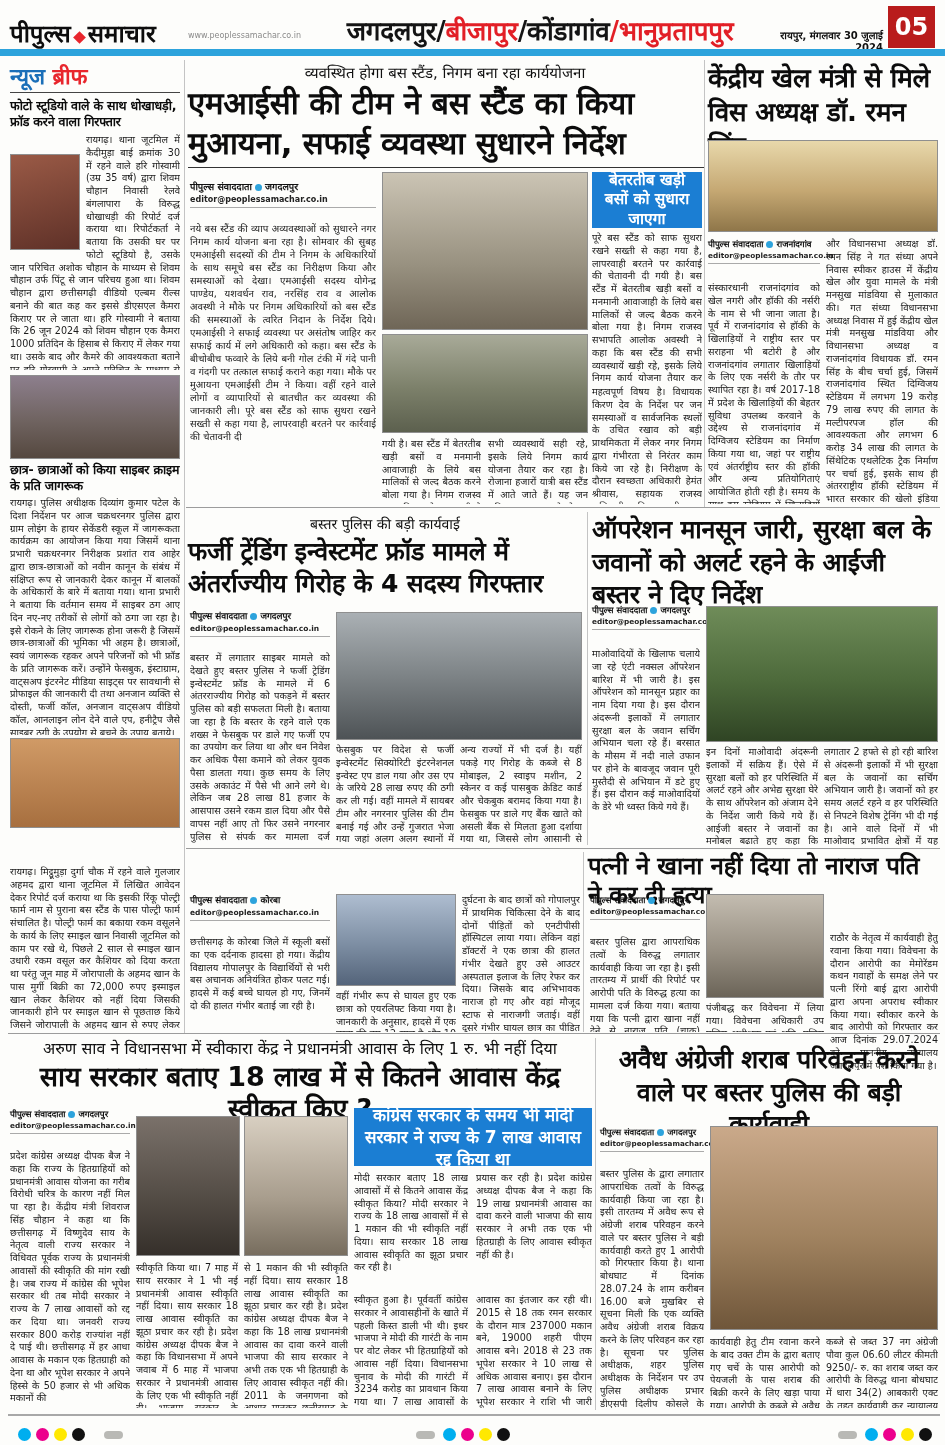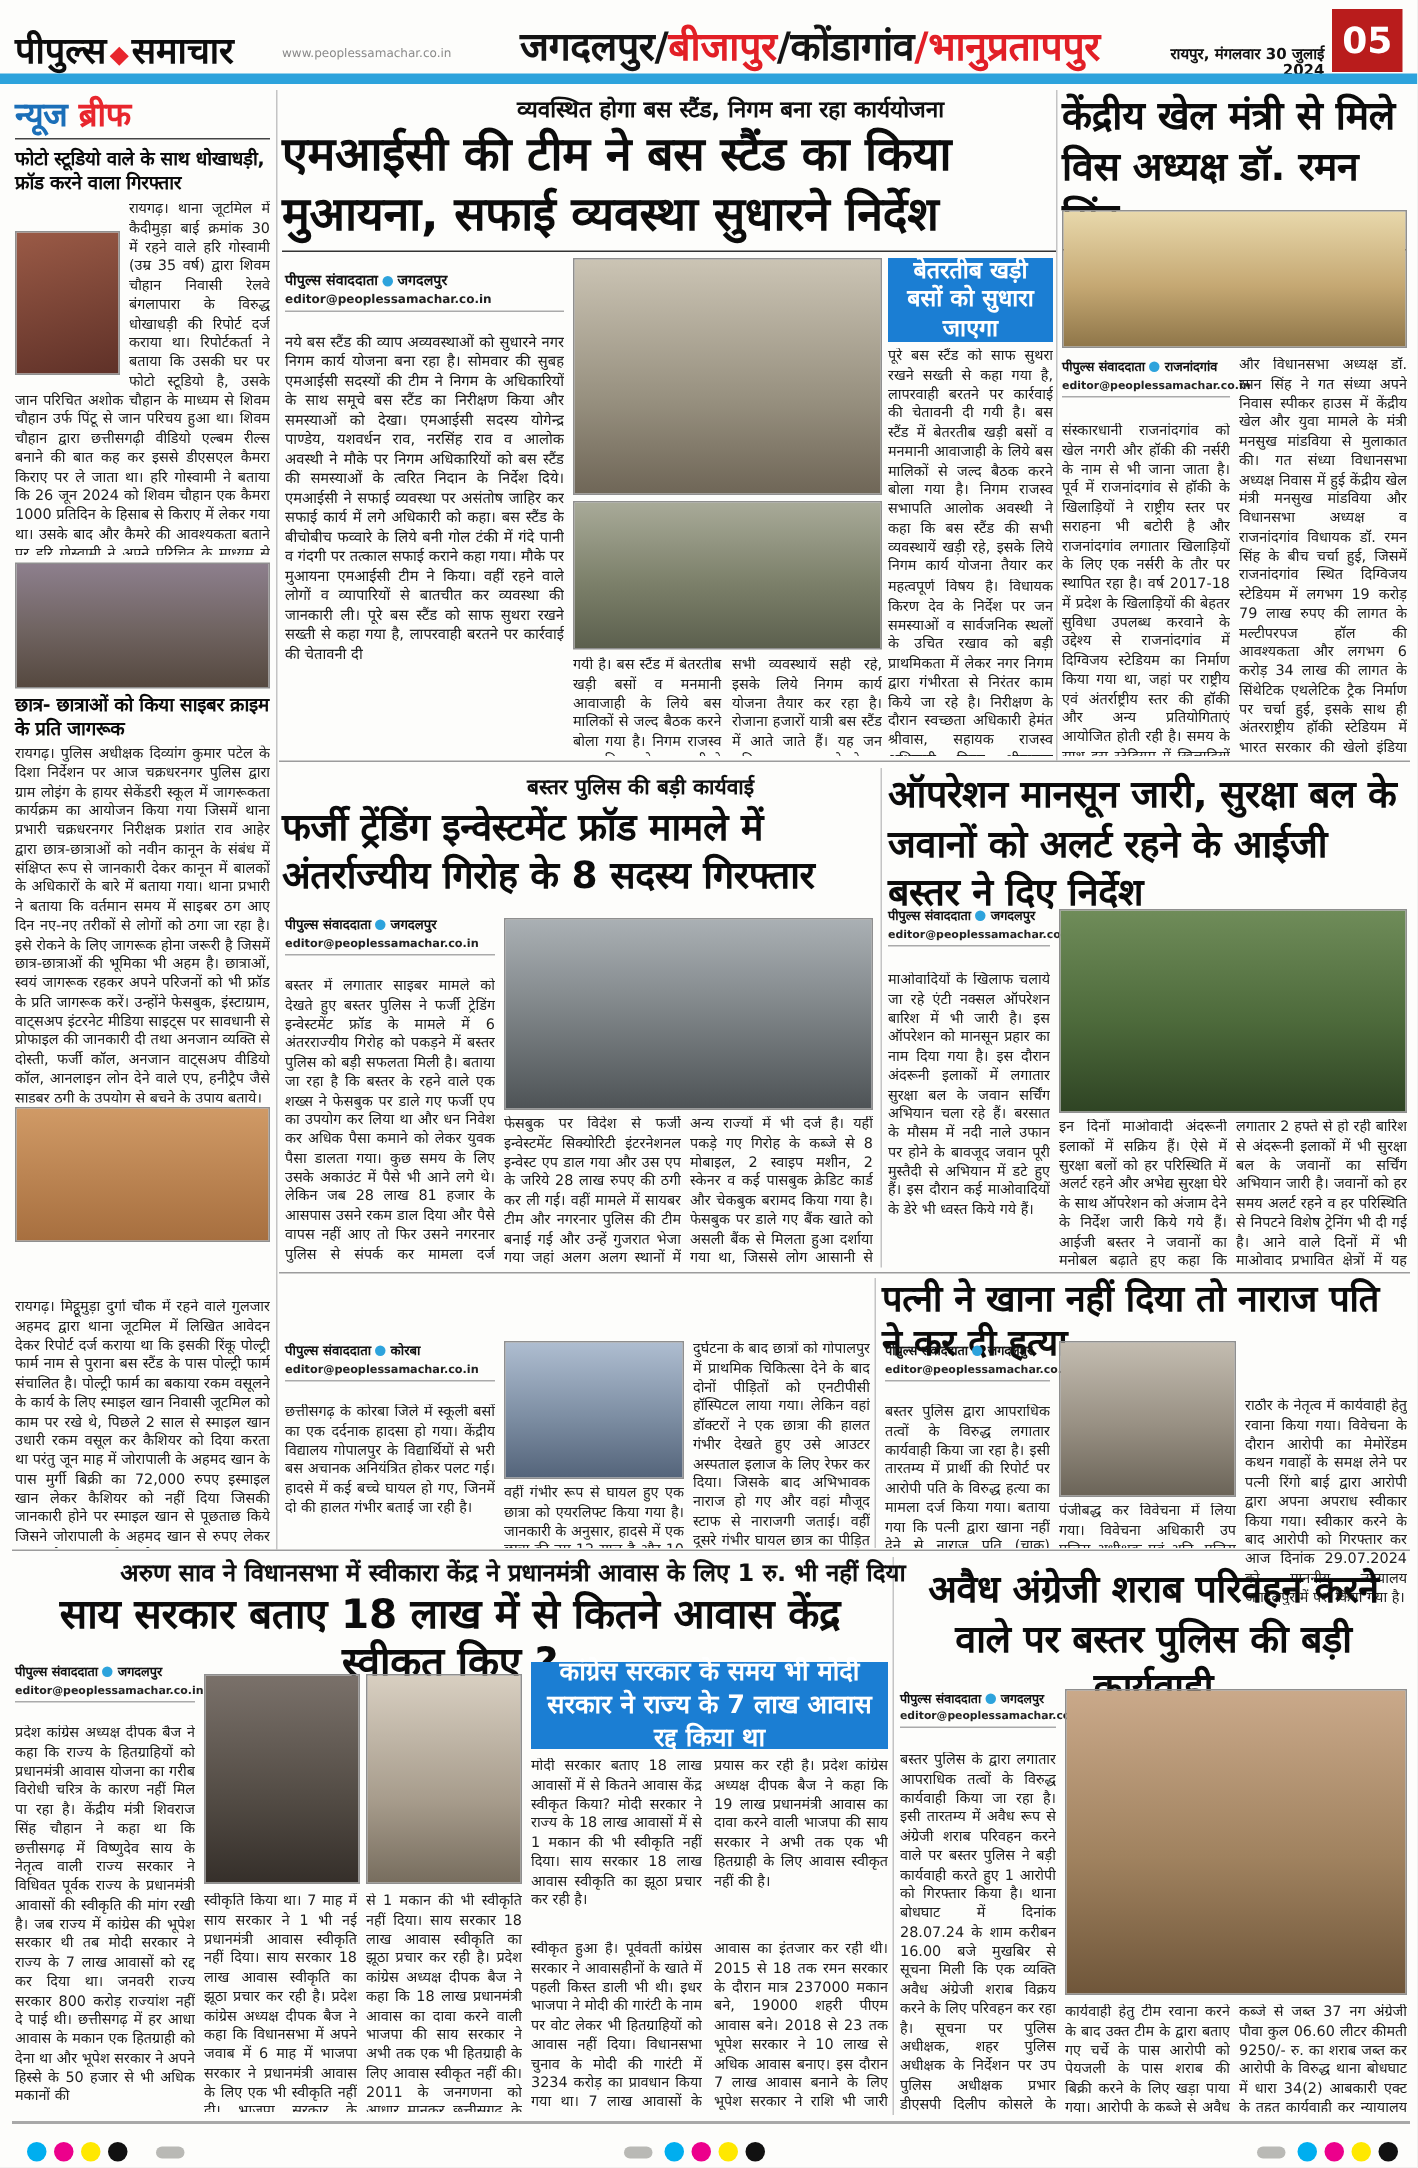--- a/index.html
+++ b/index.html
@@ -1,21 +1,21 @@
 <!DOCTYPE html>
 <html><head>
 <meta charset="utf-8">
 <style>
   html,body{margin:0;padding:0;background:#e8e8e8;}
   .page{position:relative;width:945px;height:1445px;background:#fdfdfb;margin:0 auto;
         font-family:"DejaVu Sans","Liberation Sans",sans-serif;overflow:hidden;}
   .abs{position:absolute;}
   .just{font-size:9.6px;line-height:1.33;text-align:justify;color:#1c1c1c;overflow:hidden;}
   .hl{font-weight:bold;color:#0c0c0c;letter-spacing:-0.2px;}
-  .kick{font-weight:bold;color:#101010;text-align:center;padding-left:42px;}
+  .kick{font-weight:normal;color:#101010;text-align:center;}
   .vrule{position:absolute;width:1px;background:#c4c4c4;}
   .hrule{position:absolute;height:1px;background:#9c9c9c;}
   .photo{position:absolute;border:1px solid #8f8f8f;box-sizing:border-box;}
   .byline{border-bottom:1px solid #aaa;padding-bottom:3px;}
   .byl-top{font-size:9.5px;font-weight:bold;color:#111;}
   .byl-dot{display:inline-block;width:7px;height:7px;border-radius:50%;background:#2da3dc;vertical-align:middle;margin:0 3px;}
   .byl-mail{font-size:8px;font-weight:bold;color:#222;margin-top:2px;}
   .inset-title{background:#1b7ed3;color:#fff;font-weight:bold;text-align:center;
                display:flex;align-items:center;justify-content:center;box-sizing:border-box;padding:4px;}
   .logo{font-family:"Liberation Serif","DejaVu Serif",serif;font-weight:bold;color:#0d0d0d;}
@@ -83,21 +83,21 @@
   <div class="abs hl" style="left:708px;top:62px;width:230px;font-size:26px;line-height:1.3;border-bottom:1px solid #333;padding-bottom:3px;">केंद्रीय खेल मंत्री से मिले विस अध्यक्ष डॉ. रमन सिंह</div>
   <div class="photo" style="left:708px;top:140px;width:230px;height:92px;background:linear-gradient(180deg,#e8d8ab 0%,#c5a873 55%,#8f7649 100%);"></div>
   <div class="abs byline" style="left:708px;top:238px;width:112px;">
     <div class="byl-top" style="font-size:8.5px;"><span>पीपुल्स संवाददाता</span><span class="byl-dot"></span><span>राजनांदगांव</span></div>
     <div class="byl-mail" style="font-size:7.3px;">editor@peoplessamachar.co.in</div>
   </div>
   <div class="abs just" style="left:708px;top:282px;width:112px;height:222px;">संस्कारधानी राजनांदगांव को खेल नगरी और हॉकी की नर्सरी के नाम से भी जाना जाता है। पूर्व में राजनांदगांव से हॉकी के खिलाड़ियों ने राष्ट्रीय स्तर पर सराहना भी बटोरी है और राजनांदगांव लगातार खिलाड़ियों के लिए एक नर्सरी के तौर पर स्थापित रहा है। वर्ष 2017-18 में प्रदेश के खिलाड़ियों की बेहतर सुविधा उपलब्ध करवाने के उद्देश्य से राजनांदगांव में दिग्विजय स्टेडियम का निर्माण किया गया था, जहां पर राष्ट्रीय एवं अंतर्राष्ट्रीय स्तर की हॉकी और अन्य प्रतियोगिताएं आयोजित होती रही है। समय के साथ इस स्टेडियम में खिलाड़ियों की बड़ी संख्या को देखकर कुछ आवश्यकताएं भी महसूस होने लगी है, जिस पर राजनांदगांव विधायक</div>
   <div class="abs just" style="left:826px;top:238px;width:112px;height:266px;">और विधानसभा अध्यक्ष डॉ. रमन सिंह ने गत संध्या अपने निवास स्पीकर हाउस में केंद्रीय खेल और युवा मामले के मंत्री मनसुख मांडविया से मुलाकात की। गत संध्या विधानसभा अध्यक्ष निवास में हुई केंद्रीय खेल मंत्री मनसुख मांडविया और विधानसभा अध्यक्ष व राजनांदगांव विधायक डॉ. रमन सिंह के बीच चर्चा हुई, जिसमें राजनांदगांव स्थित दिग्विजय स्टेडियम में लगभग 19 करोड़ 79 लाख रुपए की लागत के मल्टीपरपज हॉल की आवश्यकता और लगभग 6 करोड़ 34 लाख की लागत के सिंथेटिक एथलेटिक ट्रैक निर्माण पर चर्चा हुई, इसके साथ ही अंतरराष्ट्रीय हॉकी स्टेडियम में भारत सरकार की खेलो इंडिया योजना के तहत एस्ट्रोटर्फ रिप्लेसमेंट सिविल कार्य और विद्युतीकरण के लिए लगभग 8 करोड़ 79 लाख रुपए के कार्यों का प्राक्कलन रखा है।</div>
 
   <div class="abs kick" style="left:186px;top:514px;width:398px;font-size:14px;">बस्तर पुलिस की बड़ी कार्यवाई</div>
-  <div class="abs hl" style="left:188px;top:536px;width:396px;font-size:25px;line-height:1.28;">फर्जी ट्रेंडिंग इन्वेस्टमेंट फ्रॉड मामले में अंतर्राज्यीय गिरोह के 8 सदस्य गिरफ्तार</div>
+  <div class="abs hl" style="left:188px;top:536px;width:396px;font-size:25px;line-height:1.28;">फर्जी ट्रेंडिंग इन्वेस्टमेंट फ्रॉड मामले में अंतर्राज्यीय गिरोह के 4 सदस्य गिरफ्तार</div>
   <div class="abs byline" style="left:190px;top:610px;width:140px;">
     <div class="byl-top" style="font-size:8.8px;"><span>पीपुल्स संवाददाता</span><span class="byl-dot"></span><span>जगदलपुर</span></div>
     <div class="byl-mail" style="font-size:7.5px;">editor@peoplessamachar.co.in</div>
   </div>
   <div class="abs just" style="left:190px;top:652px;width:140px;height:192px;">बस्तर में लगातार साइबर मामले को देखते हुए बस्तर पुलिस ने फर्जी ट्रेडिंग इन्वेस्टमेंट फ्रॉड के मामले में 6 अंतरराज्यीय गिरोह को पकड़ने में बस्तर पुलिस को बड़ी सफलता मिली है। बताया जा रहा है कि बस्तर के रहने वाले एक शख्स ने फेसबुक पर डाले गए फर्जी एप का उपयोग कर लिया था और धन निवेश कर अधिक पैसा कमाने को लेकर युवक पैसा डालता गया। कुछ समय के लिए उसके अकाउंट में पैसे भी आने लगे थे। लेकिन जब 28 लाख 81 हजार के आसपास उसने रकम डाल दिया और पैसे वापस नहीं आए तो फिर उसने नगरनार पुलिस से संपर्क कर मामला दर्ज करवाया। इधर</div>
   <div class="photo" style="left:336px;top:612px;width:246px;height:128px;background:linear-gradient(180deg,#aab0b4 0%,#7d8386 50%,#4e5356 100%);"></div>
   <div class="abs just" style="left:336px;top:744px;width:118px;height:100px;">फेसबुक पर विदेश से फर्जी इन्वेस्टमेंट सिक्योरिटी इंटरनेशनल इन्वेस्ट एप डाल गया और उस एप के जरिये 28 लाख रुपए की ठगी कर ली गई। वहीं मामले में सायबर टीम और नगरनार पुलिस की टीम बनाई गई और उन्हें गुजरात भेजा गया जहां अलग अलग स्थानों में दबिश देते हुए फर्जीवाड़े मामले में शामिल 6 आरोपियों को बस्तर पुलिस ने गिरफ्तार किया है। इधर पकड़े गए आरोपियों का प्रकरण</div>
   <div class="abs just" style="left:460px;top:744px;width:122px;height:100px;">अन्य राज्यों में भी दर्ज है। यहीं पकड़े गए गिरोह के कब्जे से 8 मोबाइल, 2 स्वाइप मशीन, 2 स्केनर व कई पासबुक क्रेडिट कार्ड और चेकबुक बरामद किया गया है। फेसबुक पर डाले गए बैंक खाते को असली बैंक से मिलता हुआ दर्शाया गया था, जिससे लोग आसानी से झांसे में आ जाते थे। फर्जी खाते में रकम जमा होते ही अलग अलग खातों में ट्रांसफर कर दिया जाता था। बस्तर पुलिस अधीक्षक ने कहा कि साइबर अपराध के खिलाफ आगे भी इसी तरह की कड़ी कार्रवाई जारी रहेगी और लोगों से ऐसे लुभावने निवेश ऑफर से सावधान रहने की अपील की है।</div>
 
   <div class="abs hl" style="left:592px;top:514px;width:346px;font-size:25px;line-height:1.3;">ऑपरेशन मानसून जारी, सुरक्षा बल के जवानों को अलर्ट रहने के आईजी बस्तर ने दिए निर्देश</div>

